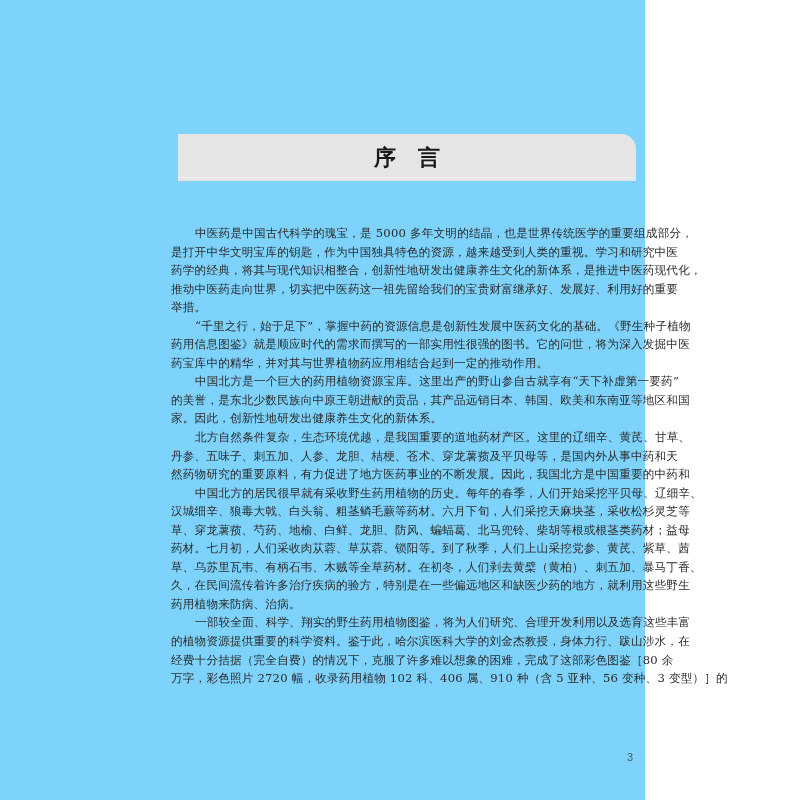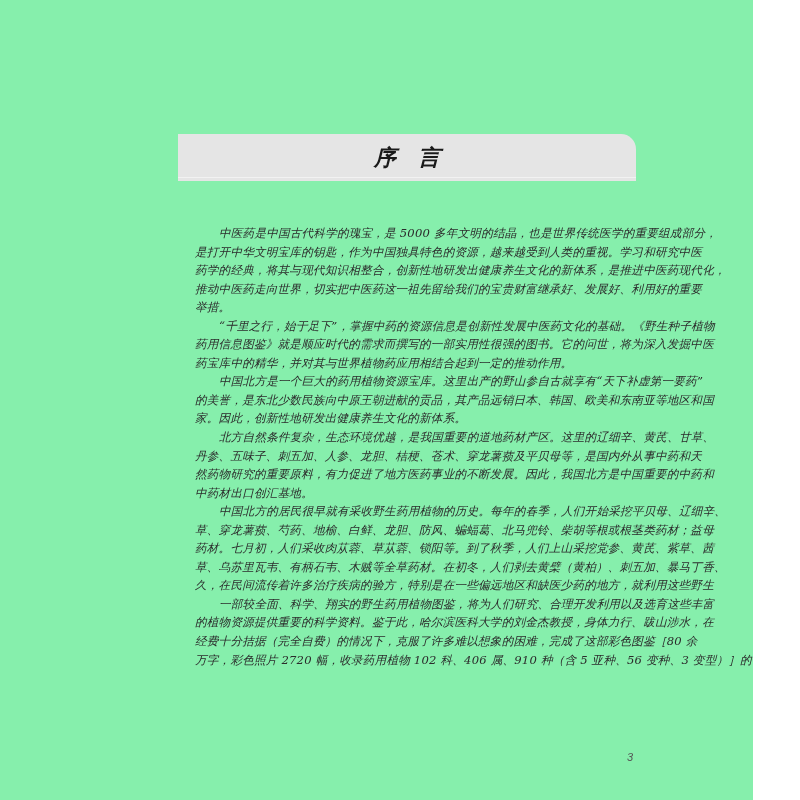--- a/index.html
+++ b/index.html
@@ -11,23 +11,22 @@
     width: 800px;
     height: 800px;
     position: relative;
     overflow: hidden;
     font-family: "DejaVu Serif", "Liberation Serif", serif;
     color: #2a2a2a;
   }
   .page {
     position: absolute;
     left: 0; top: 0;
-    width: 753px; height: 800px;
-    background: #86efac;
-    font-style: italic;
+    width: 645px; height: 800px;
+    background: #7dd3fc;
   }
   .title-bar {
     position: absolute;
     left: 178px;
     top: 134px;
     width: 458px;
     height: 47px;
     background: #e5e5e5;
     border-top-right-radius: 15px;
     box-sizing: border-box;
@@ -47,21 +46,21 @@
     text-align: center;
     font-size: 22px;
     font-weight: bold;
     letter-spacing: 22px;
     padding-left: 22px;
     color: #1a1a1a;
     line-height: 26px;
   }
   .body-text {
     position: absolute;
-    left: 195px;
+    left: 171px;
     top: 224px;
     width: 459px;
   }
   .line {
     height: 18.55px;
     line-height: 18.55px;
     font-size: 11.6px;
     white-space: nowrap;
     text-align: justify;
     text-align-last: justify;
@@ -100,26 +99,27 @@
     <div class="line last">举措。</div>
     <div class="line indent">“千里之行，始于足下”，掌握中药的资源信息是创新性发展中医药文化的基础。《野生种子植物</div>
     <div class="line">药用信息图鉴》就是顺应时代的需求而撰写的一部实用性很强的图书。它的问世，将为深入发掘中医</div>
     <div class="line last">药宝库中的精华，并对其与世界植物药应用相结合起到一定的推动作用。</div>
     <div class="line indent">中国北方是一个巨大的药用植物资源宝库。这里出产的野山参自古就享有“天下补虚第一要药”</div>
     <div class="line">的美誉，是东北少数民族向中原王朝进献的贡品，其产品远销日本、韩国、欧美和东南亚等地区和国</div>
     <div class="line last">家。因此，创新性地研发出健康养生文化的新体系。</div>
     <div class="line indent">北方自然条件复杂，生态环境优越，是我国重要的道地药材产区。这里的辽细辛、黄芪、甘草、</div>
     <div class="line">丹参、五味子、刺五加、人参、龙胆、桔梗、苍术、穿龙薯蓣及平贝母等，是国内外从事中药和天</div>
     <div class="line">然药物研究的重要原料，有力促进了地方医药事业的不断发展。因此，我国北方是中国重要的中药和</div>
-    <div class="line last">中药材出口创汇基地。</div>
     <div class="line indent">中国北方的居民很早就有采收野生药用植物的历史。每年的春季，人们开始采挖平贝母、辽细辛、</div>
+    <div class="line">汉城细辛、狼毒大戟、白头翁、粗茎鳞毛蕨等药材。六月下旬，人们采挖天麻块茎，采收松杉灵芝等</div>
     <div class="line">草、穿龙薯蓣、芍药、地榆、白鲜、龙胆、防风、蝙蝠葛、北马兜铃、柴胡等根或根茎类药材；益母</div>
     <div class="line">药材。七月初，人们采收肉苁蓉、草苁蓉、锁阳等。到了秋季，人们上山采挖党参、黄芪、紫草、茜</div>
     <div class="line">草、乌苏里瓦韦、有柄石韦、木贼等全草药材。在初冬，人们剥去黄檗（黄柏）、刺五加、暴马丁香、</div>
     <div class="line">久，在民间流传着许多治疗疾病的验方，特别是在一些偏远地区和缺医少药的地方，就利用这些野生</div>
+    <div class="line last">药用植物来防病、治病。</div>
     <div class="line indent">一部较全面、科学、翔实的野生药用植物图鉴，将为人们研究、合理开发利用以及选育这些丰富</div>
     <div class="line">的植物资源提供重要的科学资料。鉴于此，哈尔滨医科大学的刘金杰教授，身体力行、跋山涉水，在</div>
     <div class="line">经费十分拮据（完全自费）的情况下，克服了许多难以想象的困难，完成了这部彩色图鉴［80 余</div>
     <div class="line">万字，彩色照片 2720 幅，收录药用植物 102 科、406 属、910 种（含 5 亚种、56 变种、3 变型）］的</div>
   </div>
 
   <div class="page-number">3</div>
 </div>
 
 </body></html>

